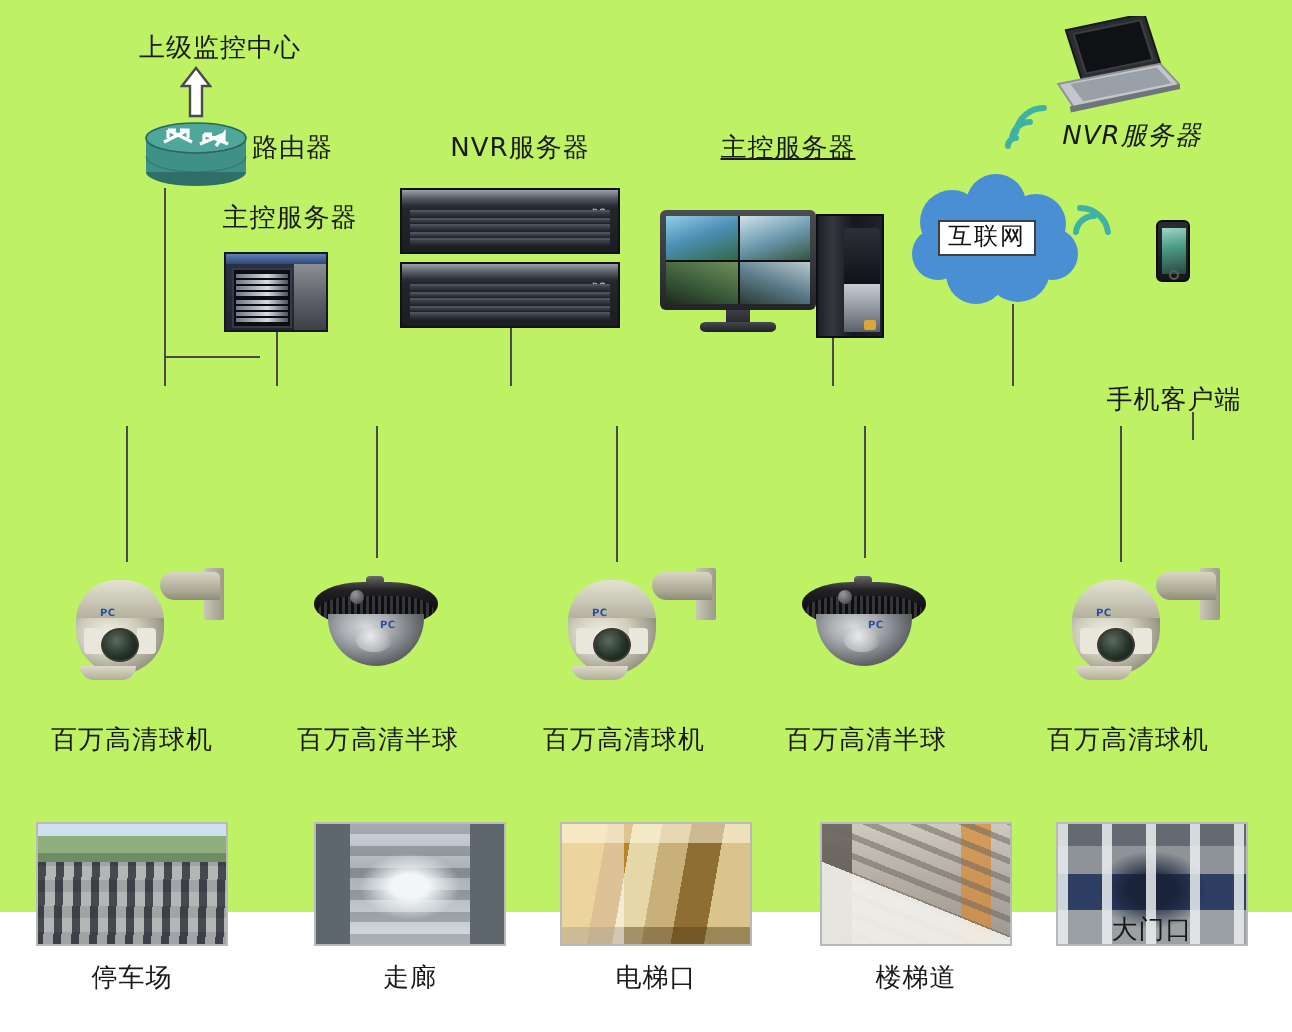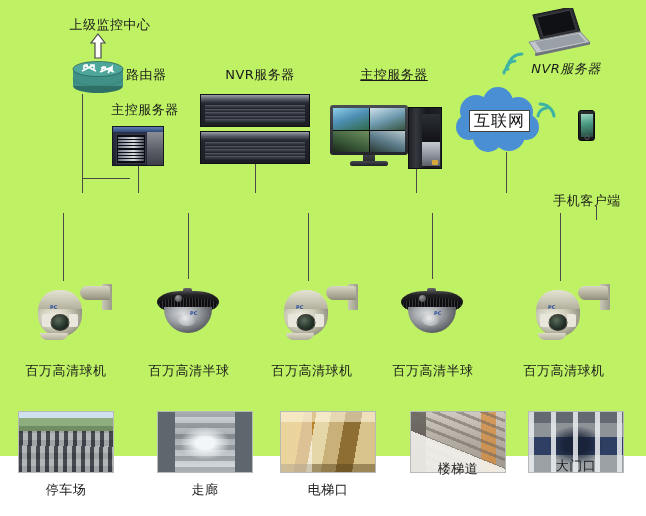--- a/index.html
+++ b/index.html
@@ -137,21 +137,21 @@
     background: linear-gradient(180deg,#c7ccd3,#8d939c 55%,#5b6068);
   }
   .tower-badge { position:absolute; right:3px; bottom:3px; width:6px; height:5px; background:#d8a93a; border-radius:1px; }
 
   
   .cloud { position: absolute; width: 92px; height: 70px; }
   .cloud-label {
     position: absolute;
     background: #ffffff;
     border: 1px solid #3f3f3f;
-    font-size: 16px; color: #111;
+    font-size: 12px; color: #111;
     padding: 1px 4px;
     letter-spacing: 1px;
     line-height: 1.15;
     white-space: nowrap;
   }
 
   
   .laptop { position: absolute; width: 72px; height: 50px; }
 
   
@@ -556,18 +556,18 @@
   <div class="scene sc-parking" style="left:18px; top:411px;"></div>
   <div class="lbl lbl-lg" style="left:16px; top:483px; width:100px;">停车场</div>
 
   <div class="scene sc-corridor" style="left:157px; top:411px;"></div>
   <div class="lbl lbl-lg" style="left:155px; top:483px; width:100px;text-align:center;">走廊</div>
 
   <div class="scene sc-elevator" style="left:280px; top:411px;"></div>
   <div class="lbl lbl-lg" style="left:278px; top:483px; width:100px;">电梯口</div>
 
   <div class="scene sc-stairs" style="left:410px; top:411px;"></div>
-  <div class="lbl lbl-lg" style="left:408px; top:462px; width:100px;">楼梯道</div>
+  <div class="lbl lbl-lg" style="left:408px; top:483px; width:100px;">楼梯道</div>
 
   <div class="scene sc-gate" style="left:528px; top:411px;"></div>
   <div class="lbl lbl-lg" style="left:526px; top:459px; width:100px;">大门口</div>
 
 </div>
 
 </body></html>

